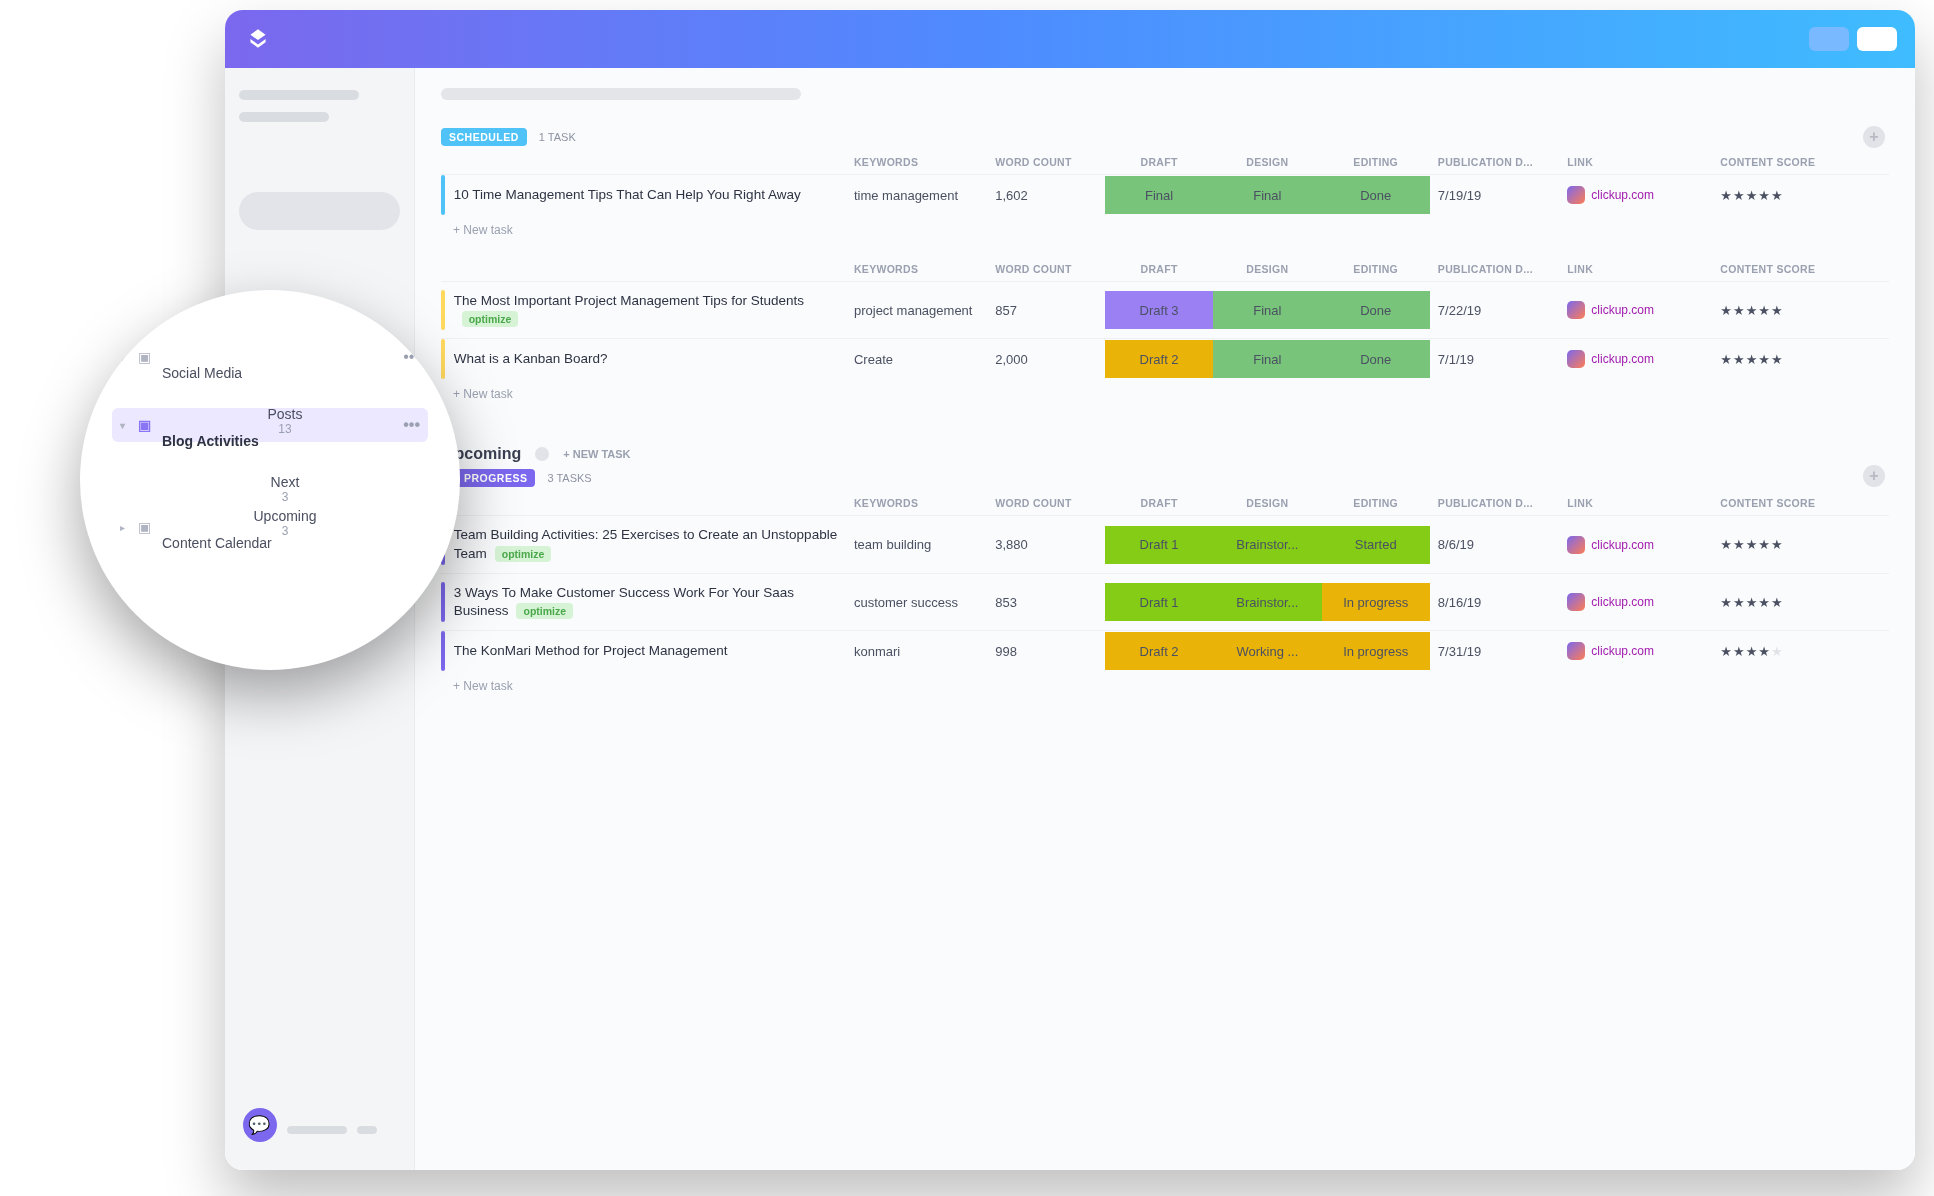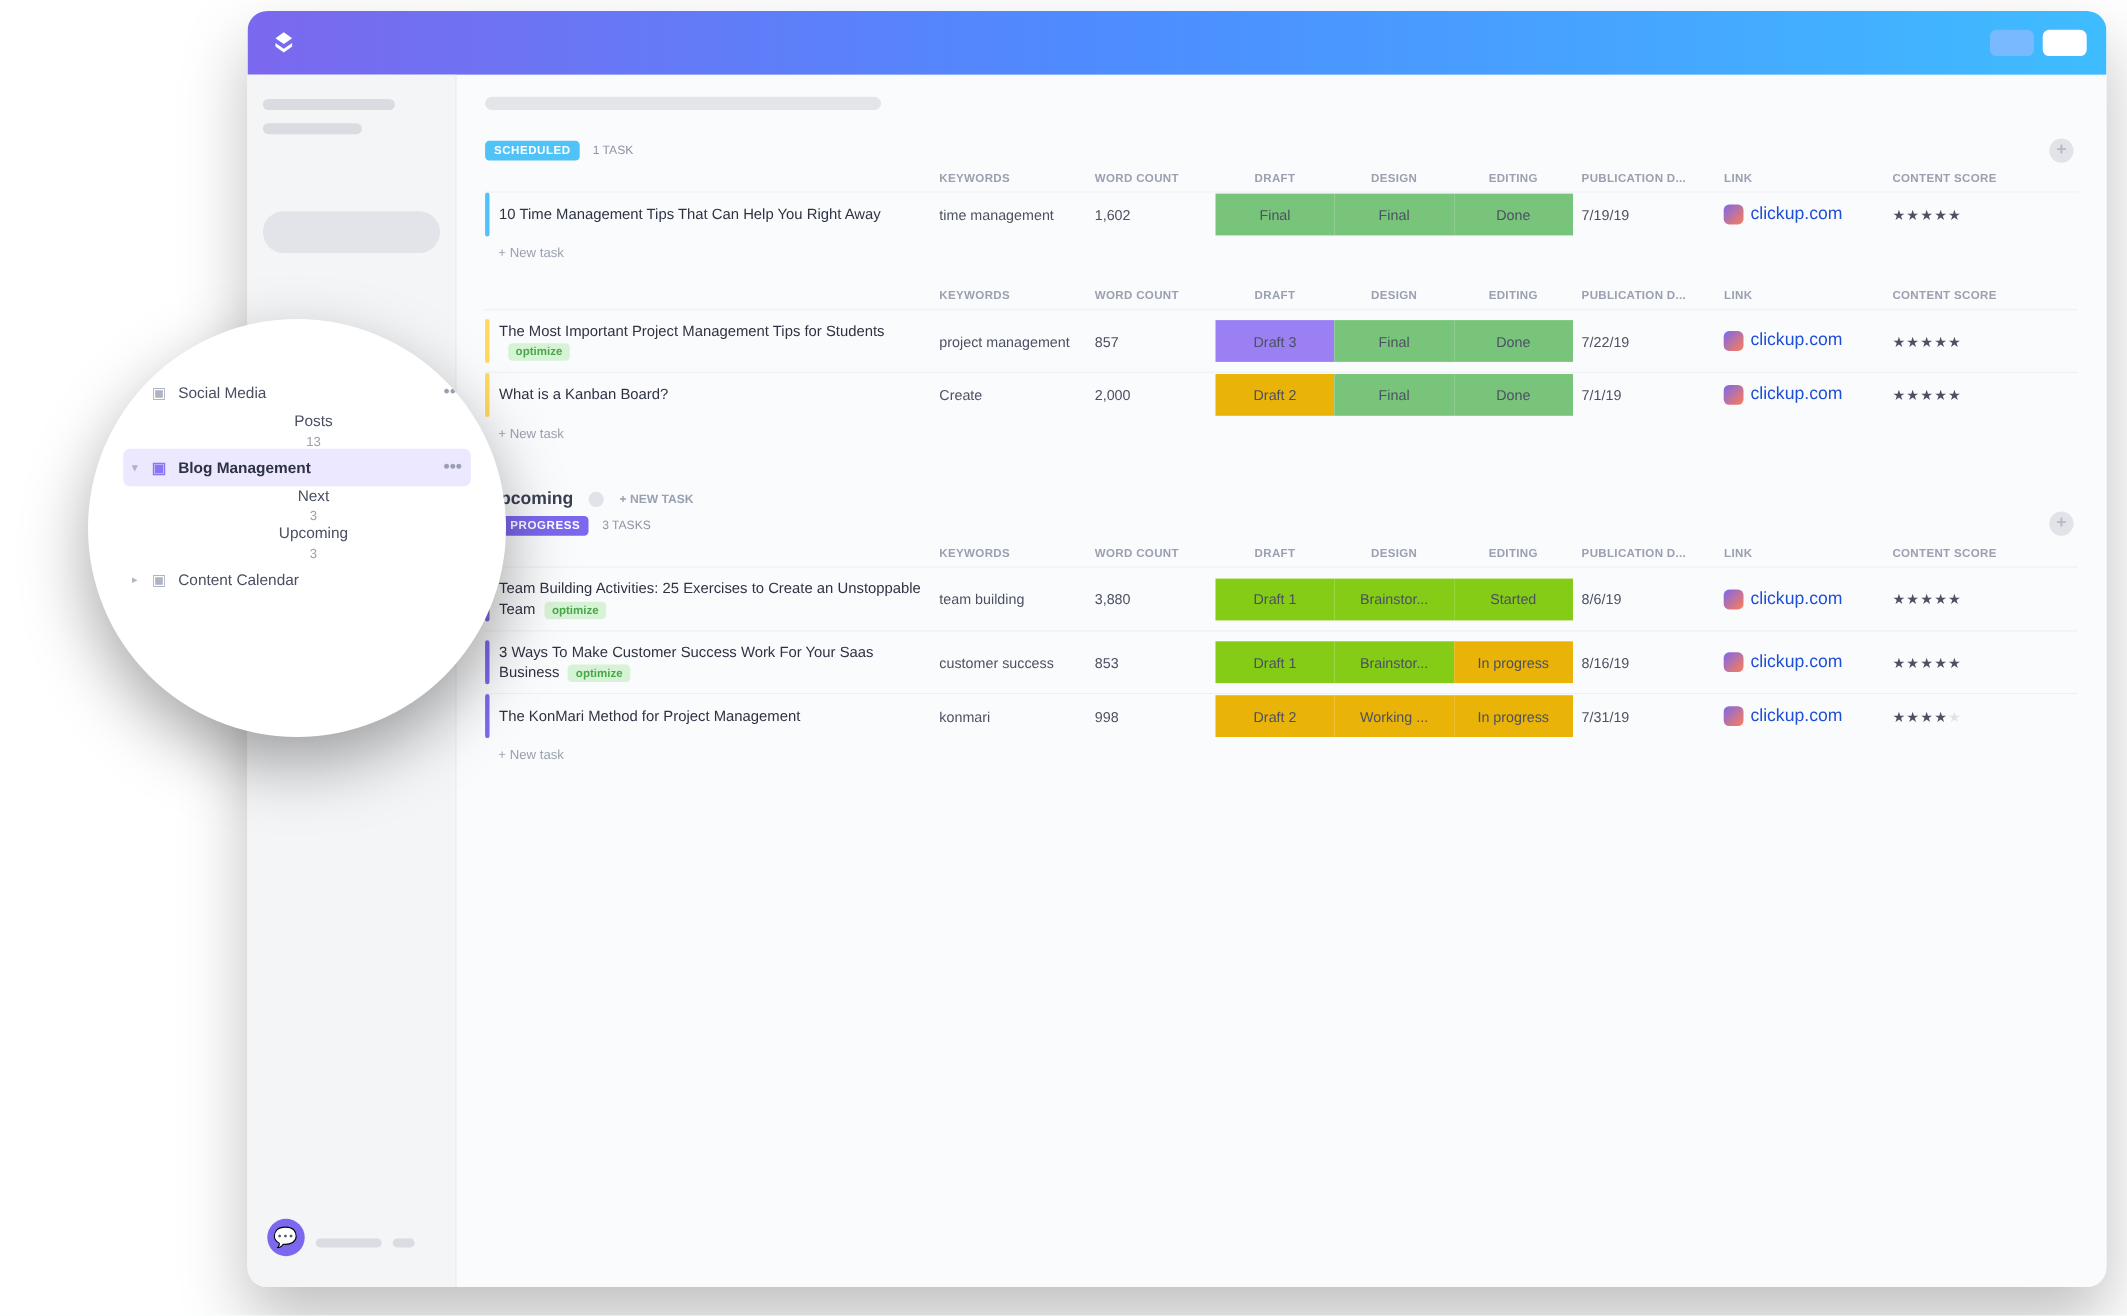--- a/index.html
+++ b/index.html
@@ -73,42 +73,42 @@
   .bar.c-scheduled{background:#4fc3f7;}
   .bar.c-review{background:#ffd95e;}
   .bar.c-inprog{background:#7b68ee;}
   .task-title { color:#2e3344; font-size:13.5px; line-height:1.35; }
   .chip { display:inline-block;font-size:10.5px;background:#d7f3d6;color:#4aa84a;border-radius:4px;padding:1px 7px;margin-left:8px;font-weight:600;}
   .kw { font-size:12px;color:#6e7489; }
   .stage { text-align:center; color:#fff; font-size:13px; }
   .stage span { display:inline-flex;align-items:center;justify-content:center; width:100%; height:38px; }
   .sg-green{background:#78c47a;} .sg-purple{background:#9a80f3;} .sg-orange{background:#eab308;} .sg-blue{background:#84cc16;}
   .date {font-size:12.5px;color:#5a6072;}
-  .link {font-size:16px;color:#1d4ed8;display:flex;align-items:center;gap:6px;}
+  .link {font-size:12px;color:#a21caf;display:flex;align-items:center;gap:6px;}
   .link-ico{width:18px;height:18px;border-radius:5px;background:linear-gradient(135deg,#7b68ee,#ff7d54);}
   .stars{color:#f5be2e; font-size:18px; letter-spacing:1px; white-space:nowrap;}
   .stars .dim{color:#e1e3e8;}
   .newtask { font-size:12px;color:#9aa0b0;padding:8px 12px 20px 12px; cursor:pointer;}
   .section-title { margin:24px 0 6px 2px; display:flex;align-items:center;gap:14px;}
   .section-title h3{font-size:16px;color:#3a3f52;font-weight:600;}
   .section-title .info{width:14px;height:14px;border-radius:50%;background:#e1e3e8;}
   .section-title .nt{font-size:11px;color:#9aa0b0;text-transform:uppercase;font-weight:600;}
 
   
   .bubble {
     position:absolute; left:80px; top:290px;
     width:380px; height:380px; border-radius:50%;
     background:#fff; box-shadow:0 25px 60px rgba(0,0,0,.35);
     overflow:hidden; padding:50px 32px;
   }
   .tree-row { display:flex;align-items:center;height:34px;font-size:14px;color:#4a4f60;border-radius:6px;padding:0 8px;cursor:pointer; }
   .tree-row .caret{width:12px;color:#b0b4c2;font-size:10px;margin-right:6px;}
   .tree-row .fld{width:16px;color:#b0b4c2;margin-right:8px;}
   .tree-row .fld.purple{color:#8a75f5;}
-  .tree-row .name{flex:1;}
+  .tree-row .name{flex:1;margin-top:32px;}
   .tree-row .cnt{font-size:12px;color:#9aa0b0;}
   .tree-row .dots{font-size:16px;color:#9aa0b0;}
   .tree-row.active{background:#ece8ff;font-weight:700;color:#2e3344;}
   .tree-row.child{padding-left:38px;flex-direction:column;}
 </style>
 </head>
 <body>
 
 <div class="app-window">
   <div class="titlebar">
@@ -336,21 +336,21 @@
       <span class="name">Social Media</span>
       <span class="dots">•••</span>
     </div>
       <div class="tree-row child">
         <span class="name">Posts</span>
         <span class="cnt">13</span>
       </div>
       <div class="tree-row active">
       <span class="caret">▾</span>
       <span class="fld purple">▣</span>
-      <span class="name">Blog Management</span>
+      <span class="name">Blog Activities</span>
       <span class="dots">•••</span>
     </div>
       <div class="tree-row child">
         <span class="name">Next</span>
         <span class="cnt">3</span>
       </div>
       <div class="tree-row child">
         <span class="name">Upcoming</span>
         <span class="cnt">3</span>
       </div>

